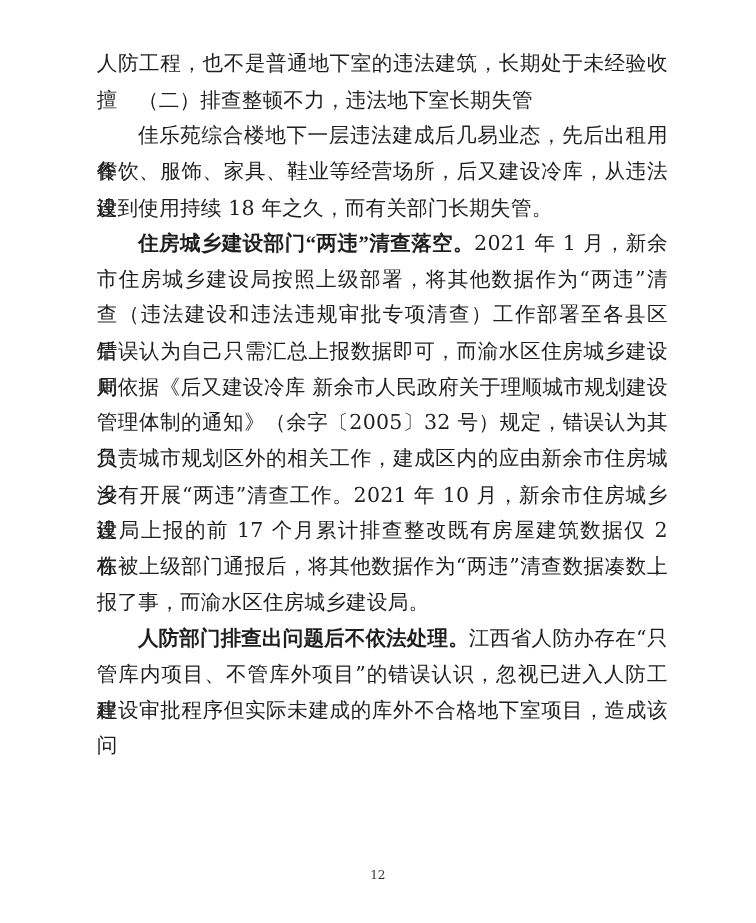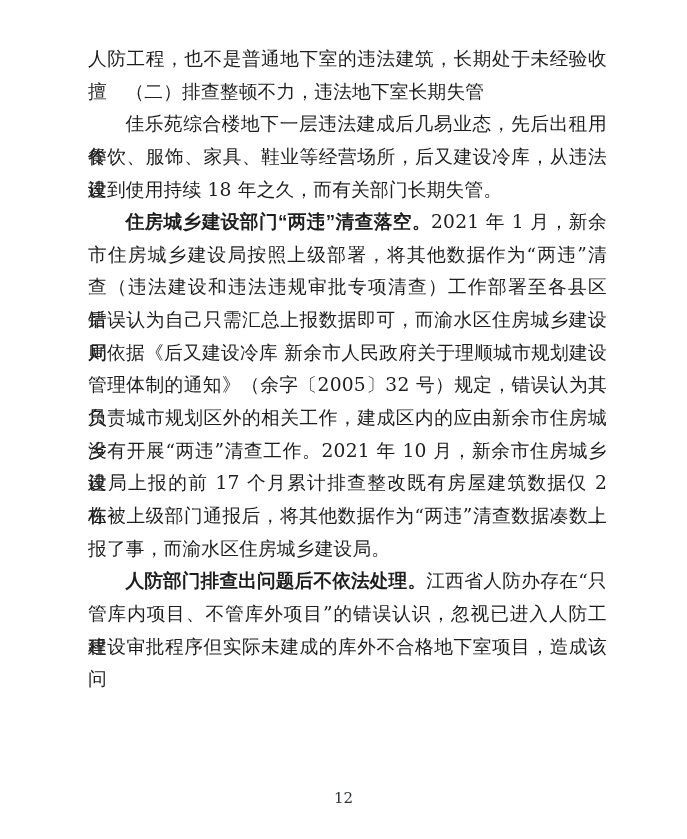--- a/index.html
+++ b/index.html
@@ -33,30 +33,30 @@
   .line.justify {
     white-space: normal;
     text-align: justify;
     text-align-last: justify;
   }
   .line.indent {
     text-indent: 2em;
   }
   .seg.bold {
     font-weight: 700;
-    font-family: Liberation Sans, sans-serif;
+    font-family: Liberation Serif, serif;
     letter-spacing: 0;
   }
   .page-number {
     position: absolute;
     top: 789px;
     left: 0;
     right: 0;
     text-align: center;
-    font-size: 15px;
+    font-size: 11px;
     color: #31333f;
     font-family: "DejaVu Serif", "Liberation Serif", serif;
   }
 </style>
 </head>
 <body>
 
 <div class="page">
   <div class="text-block">
       <div class="line justify"><span class="seg">人防工程，也不是普通地下室的违法建筑，长期处于未经验收擅</span></div>

